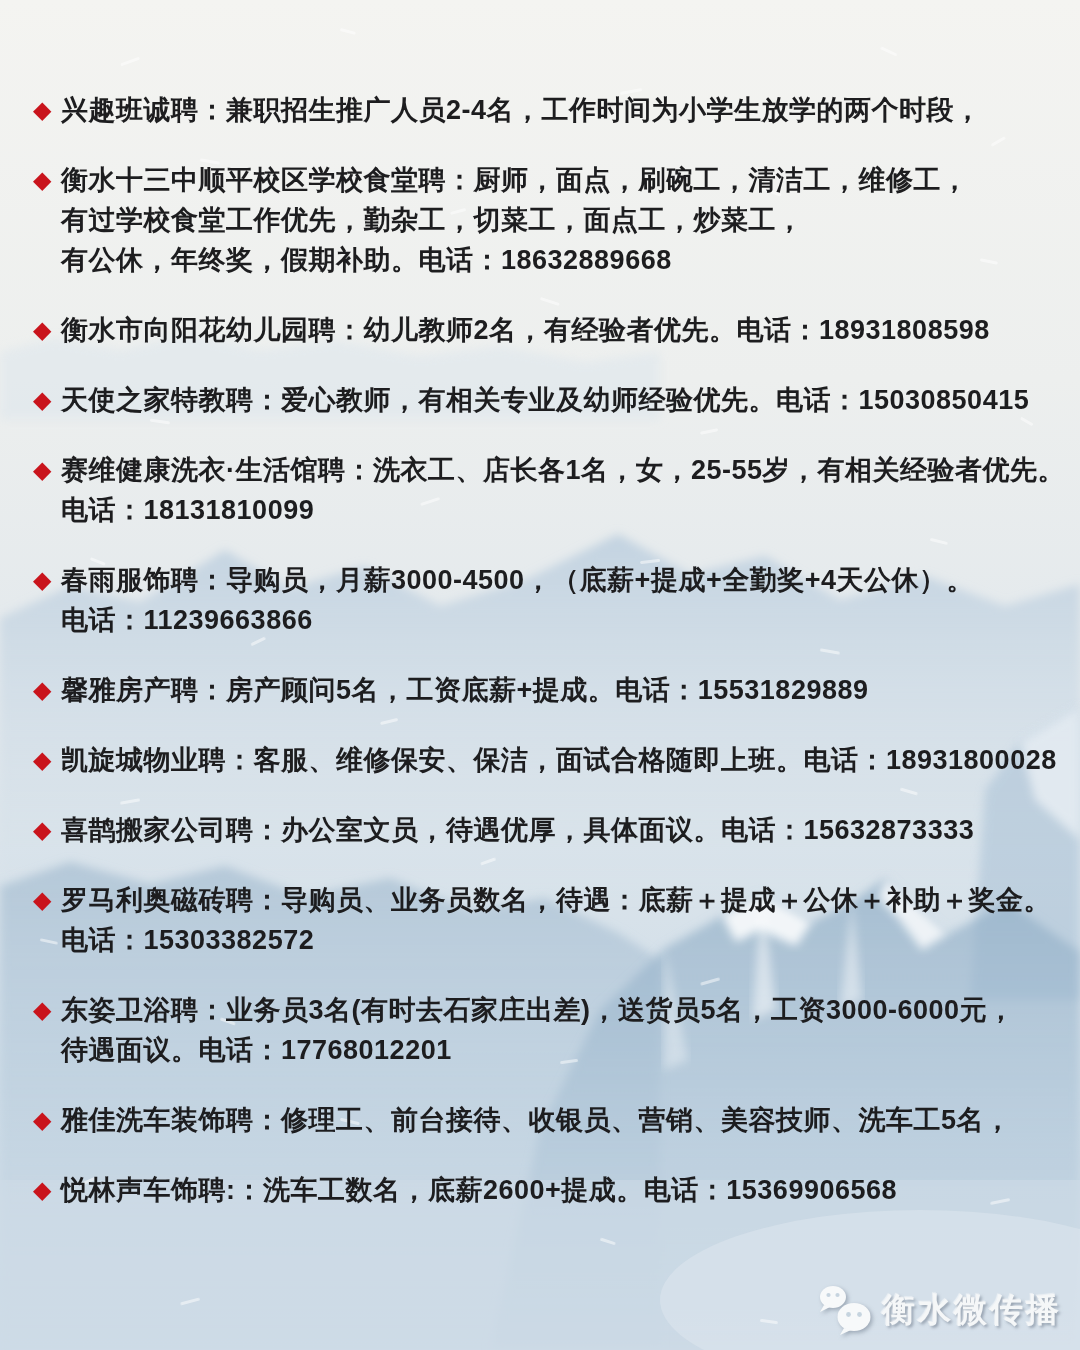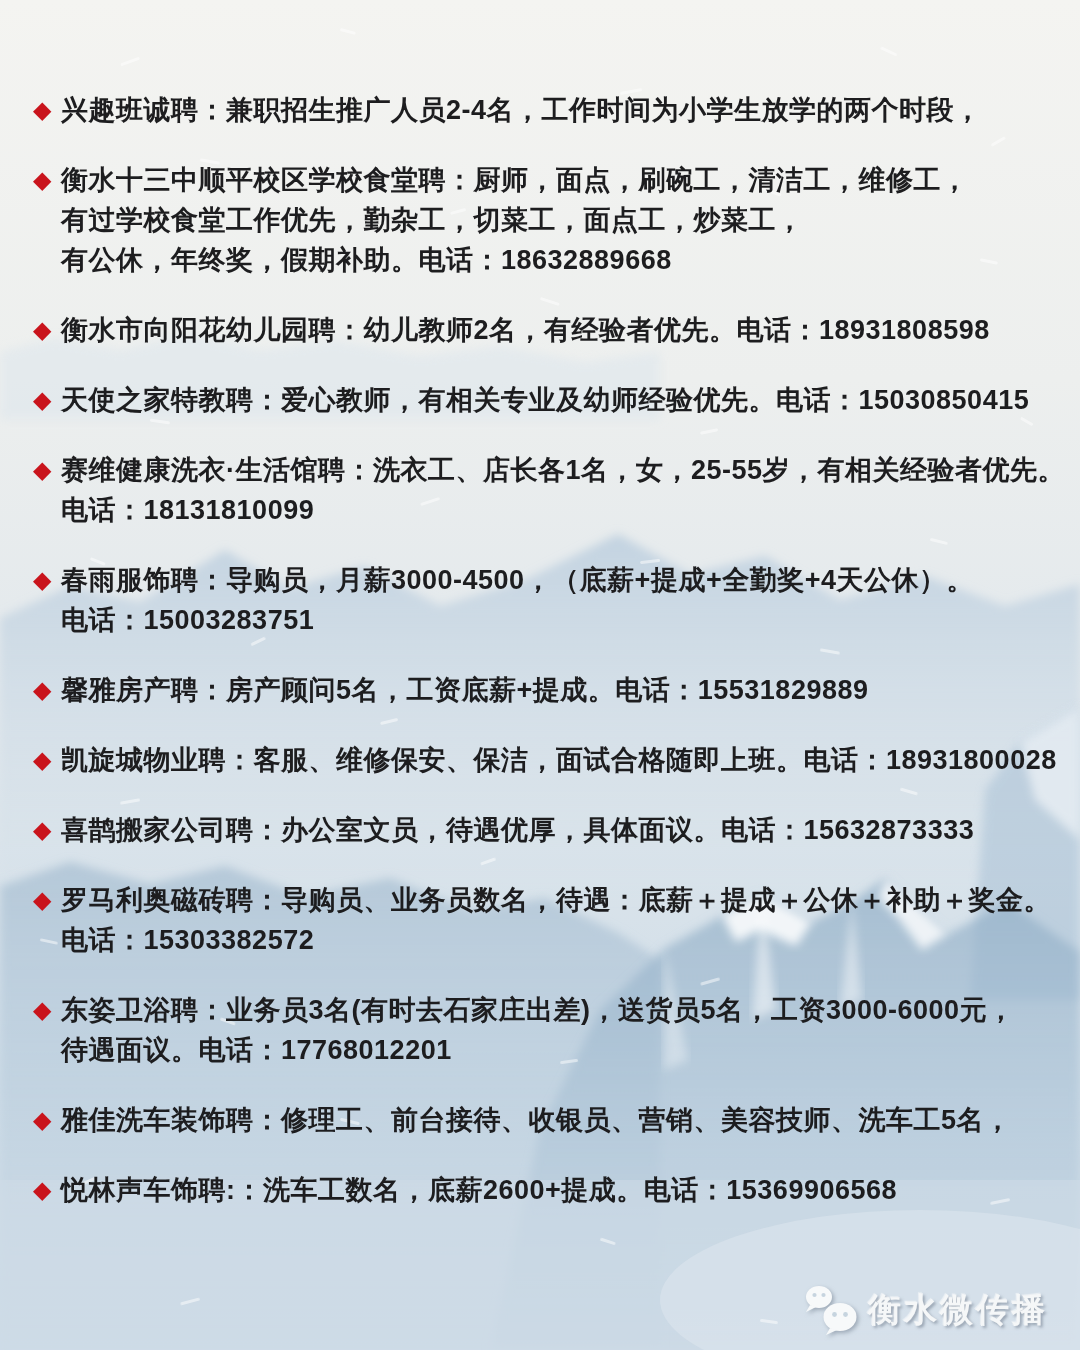--- a/index.html
+++ b/index.html
@@ -27,21 +27,21 @@
   }
   .line{
     display:block;
     white-space:nowrap;
     font-size:27px;
     font-weight:700;
     line-height:40px;
     letter-spacing:0.5px;
   }
   .watermark{
-    position:absolute;right:32px;top:1284px;z-index:3;
+    position:absolute;right:18px;top:1284px;z-index:3;
     display:flex;align-items:center;gap:2px;
   }
   .wm-icon{filter:drop-shadow(2px 2px 2px rgba(110,122,138,0.55));}
   .wm-label{
     font-size:33px;
     font-weight:700;
     letter-spacing:3px;
     color:#f5f7f8;
     text-shadow:2px 2px 3px rgba(110,122,138,0.6), -1px -1px 1px rgba(255,255,255,0.6);
   }
@@ -160,21 +160,21 @@
         <span class="line">天使之家特教聘：爱心教师，有相关专业及幼师经验优先。电话：15030850415</span>
       </div>
       <div class="item">
         <span class="bullet">◆</span>
         <span class="line">赛维健康洗衣·生活馆聘：洗衣工、店长各1名，女，25-55岁，有相关经验者优先。</span>
         <span class="line">电话：18131810099</span>
       </div>
       <div class="item">
         <span class="bullet">◆</span>
         <span class="line">春雨服饰聘：导购员，月薪3000-4500，（底薪+提成+全勤奖+4天公休）。</span>
-        <span class="line">电话：15003283751</span>
+        <span class="line">电话：11239663866</span>
       </div>
       <div class="item">
         <span class="bullet">◆</span>
         <span class="line">馨雅房产聘：房产顾问5名，工资底薪+提成。电话：15531829889</span>
       </div>
       <div class="item">
         <span class="bullet">◆</span>
         <span class="line">凯旋城物业聘：客服、维修保安、保洁，面试合格随即上班。电话：18931800028</span>
       </div>
       <div class="item">

